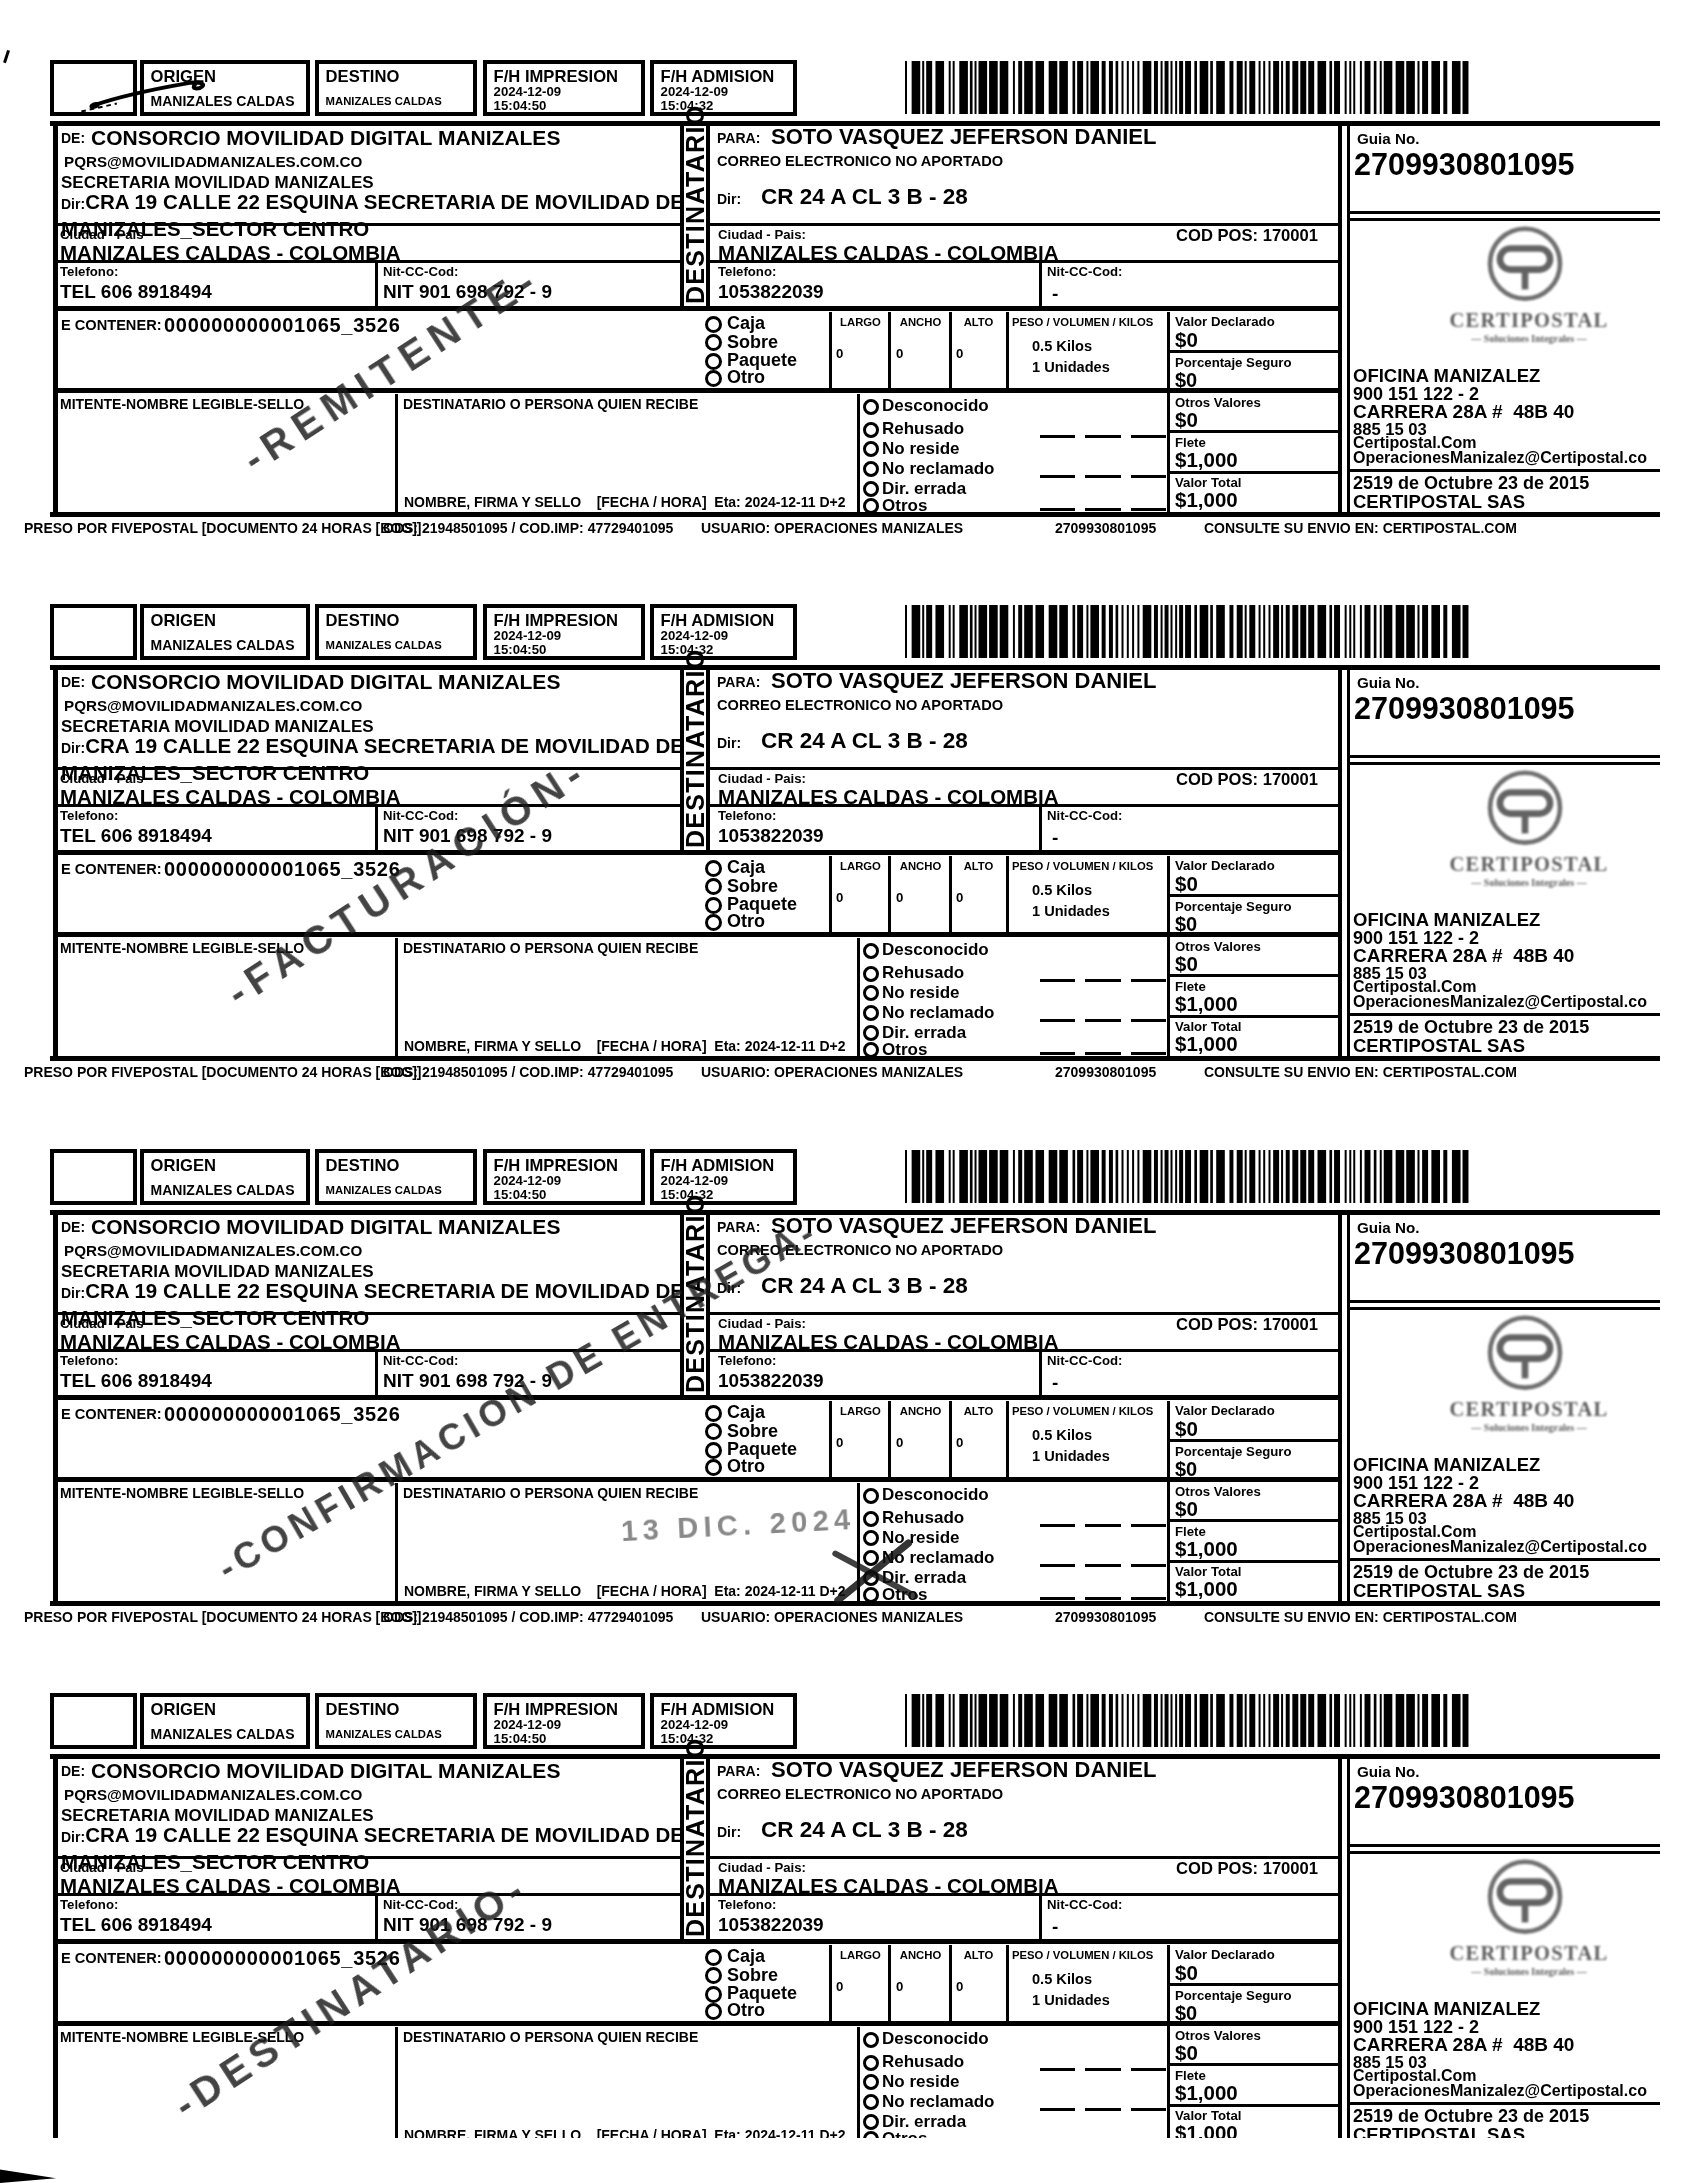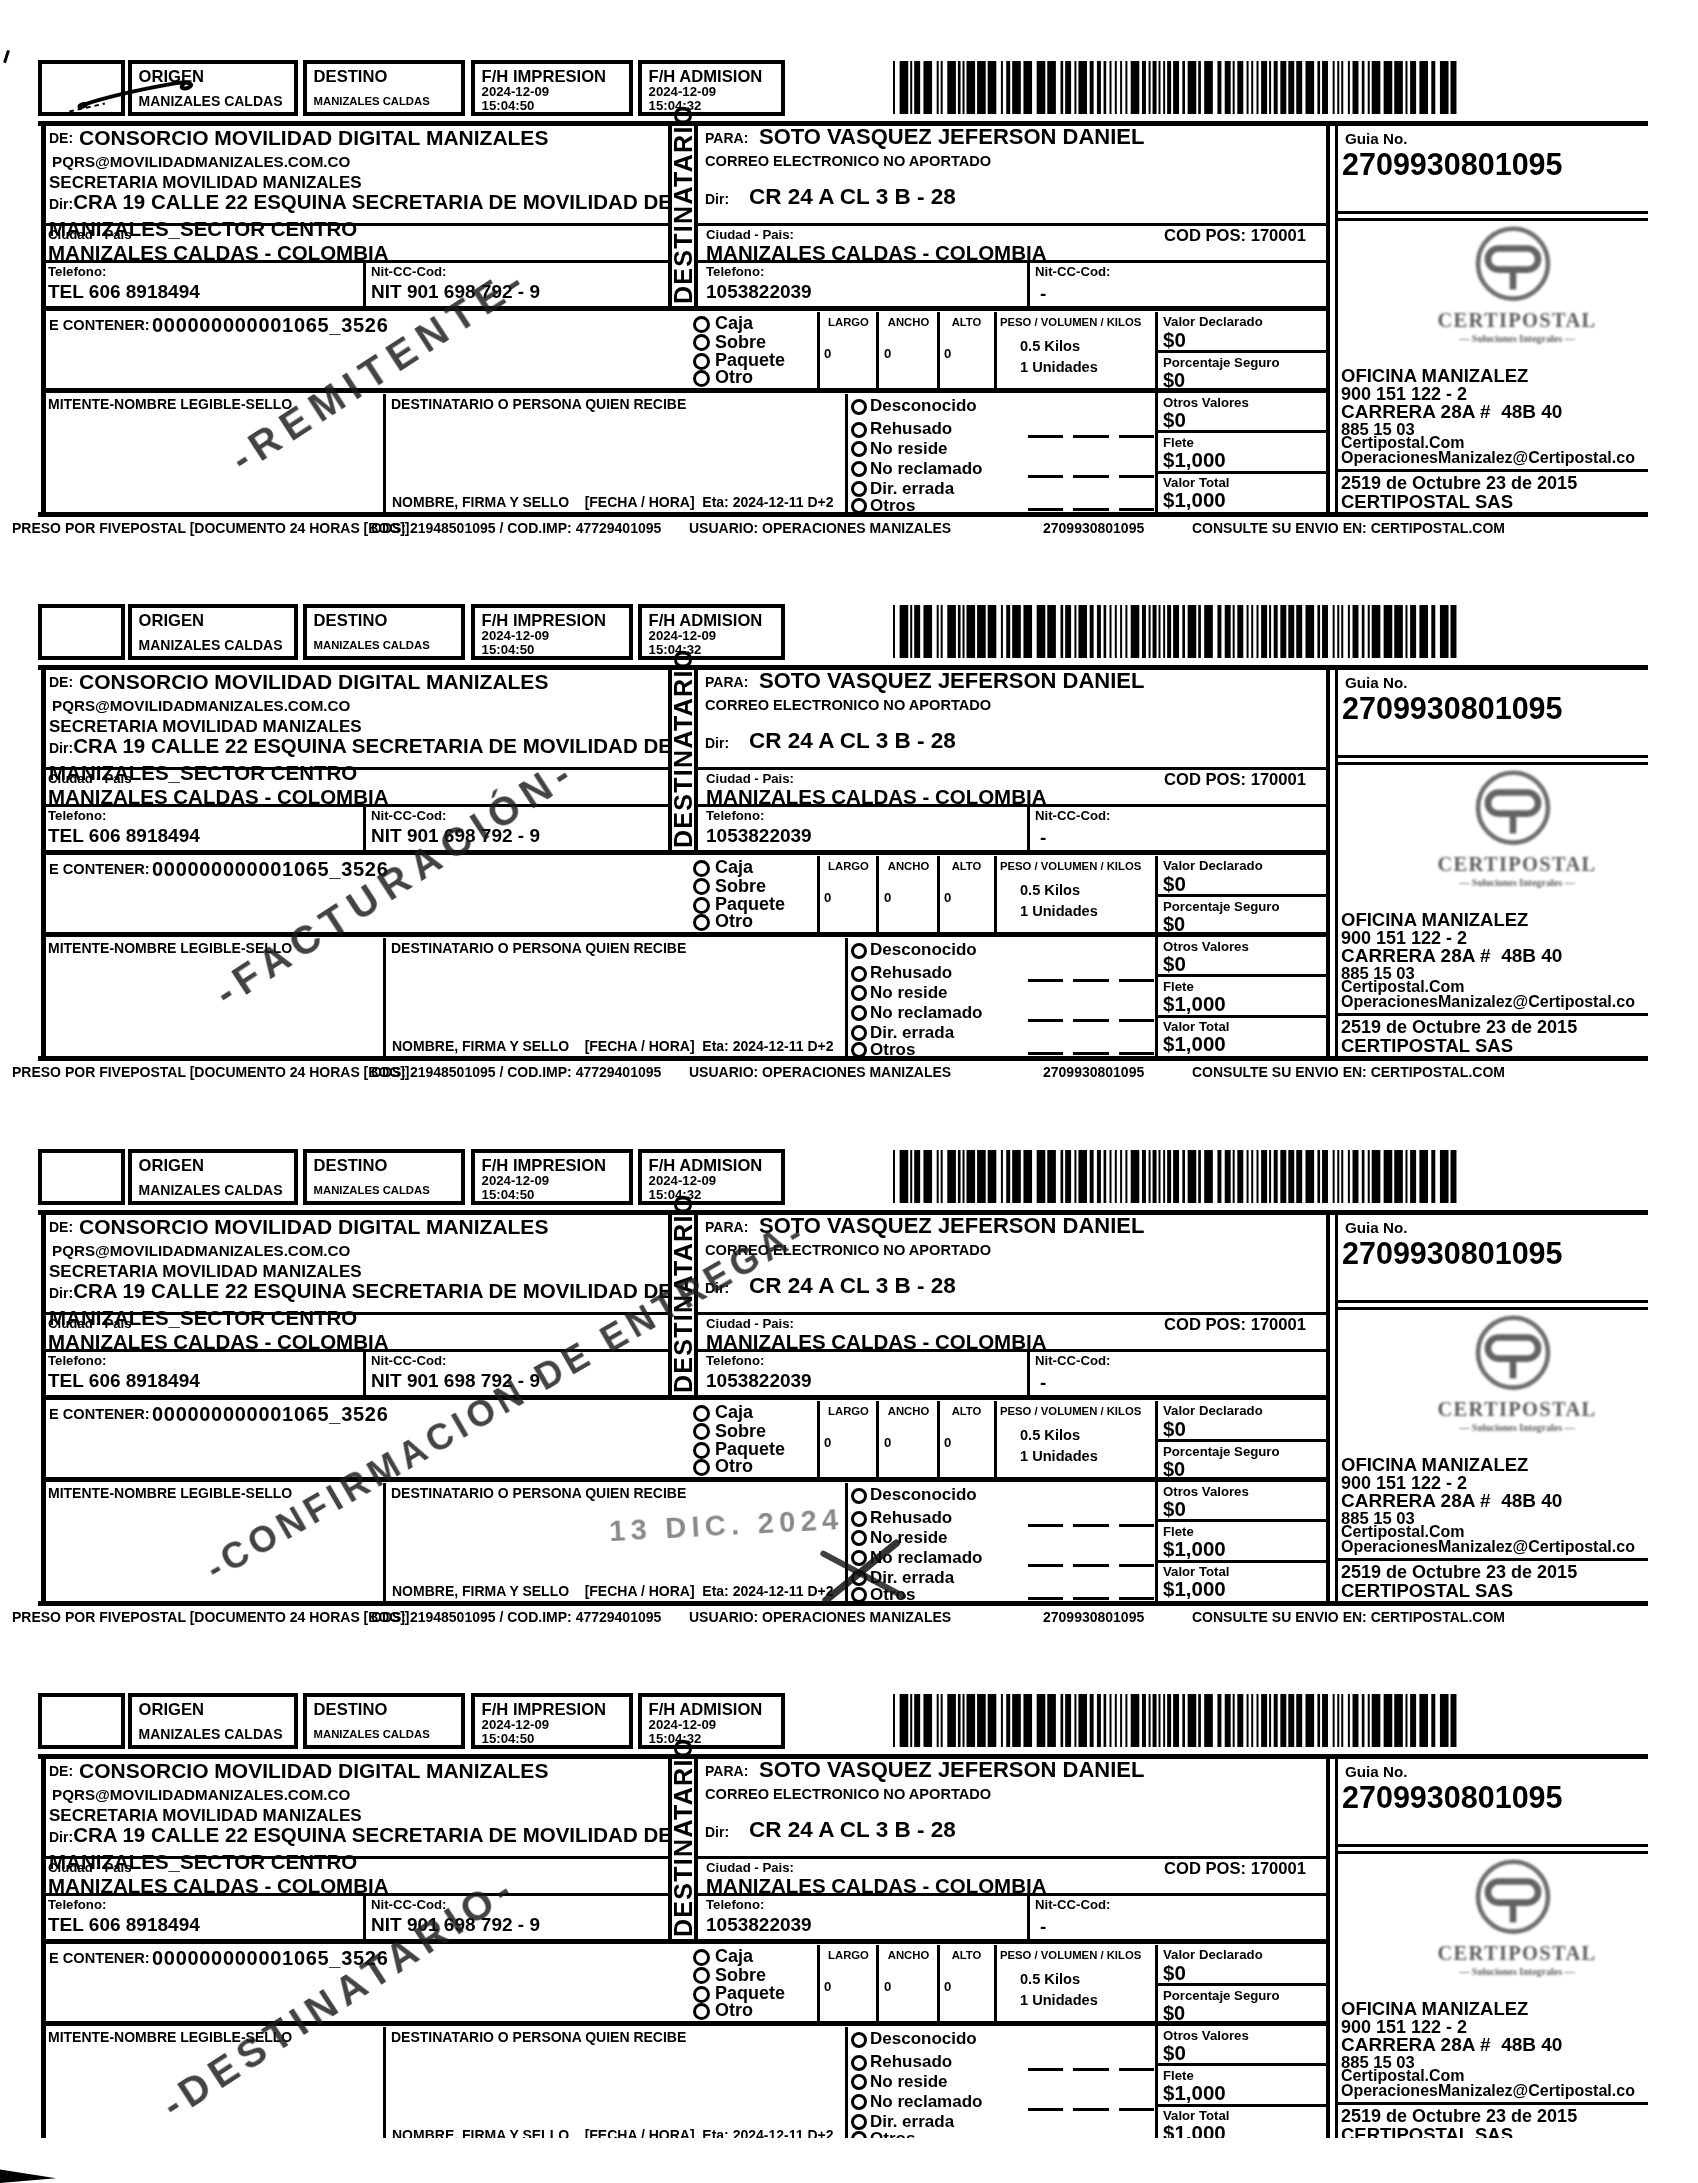--- a/index.html
+++ b/index.html
@@ -1,18 +1,18 @@
 <!DOCTYPE html>
 <html style="font-size:10.6px"><head>
 <meta charset="utf-8">
 <style>
   html,body{margin:0;padding:0;background:#fff;}
   .page{position:relative;width:1698px;height:2183px;background:#ffffff;overflow:hidden;
         font-family:"Liberation Sans",sans-serif;font-weight:bold;color:#000;}
-  .label{position:absolute;left:0;width:1648px;height:493px;overflow:hidden;}
+  .label{position:absolute;left:12px;width:1648px;height:493px;overflow:hidden;}
   .label.l3{height:453px;}
   .abs{position:absolute;white-space:pre;}
   .ln{position:absolute;background:#000;}
   .box{position:absolute;border:4px solid #000;box-sizing:border-box;}
   .hb{top:8px;height:56px;}
   .hb .t{position:absolute;top:2.6px;left:6.6px;font-size:16.6px;letter-spacing:0px;}
   .hb .v{position:absolute;left:6.6px;font-size:14px;}
   .hb .v2{position:absolute;left:6.6px;font-size:13.2px;}
   .barcode{position:absolute;left:893px;top:9.3px;width:584px;height:53px;}
   .strip{position:absolute;left:668px;top:76px;width:30.5px;height:176px;

